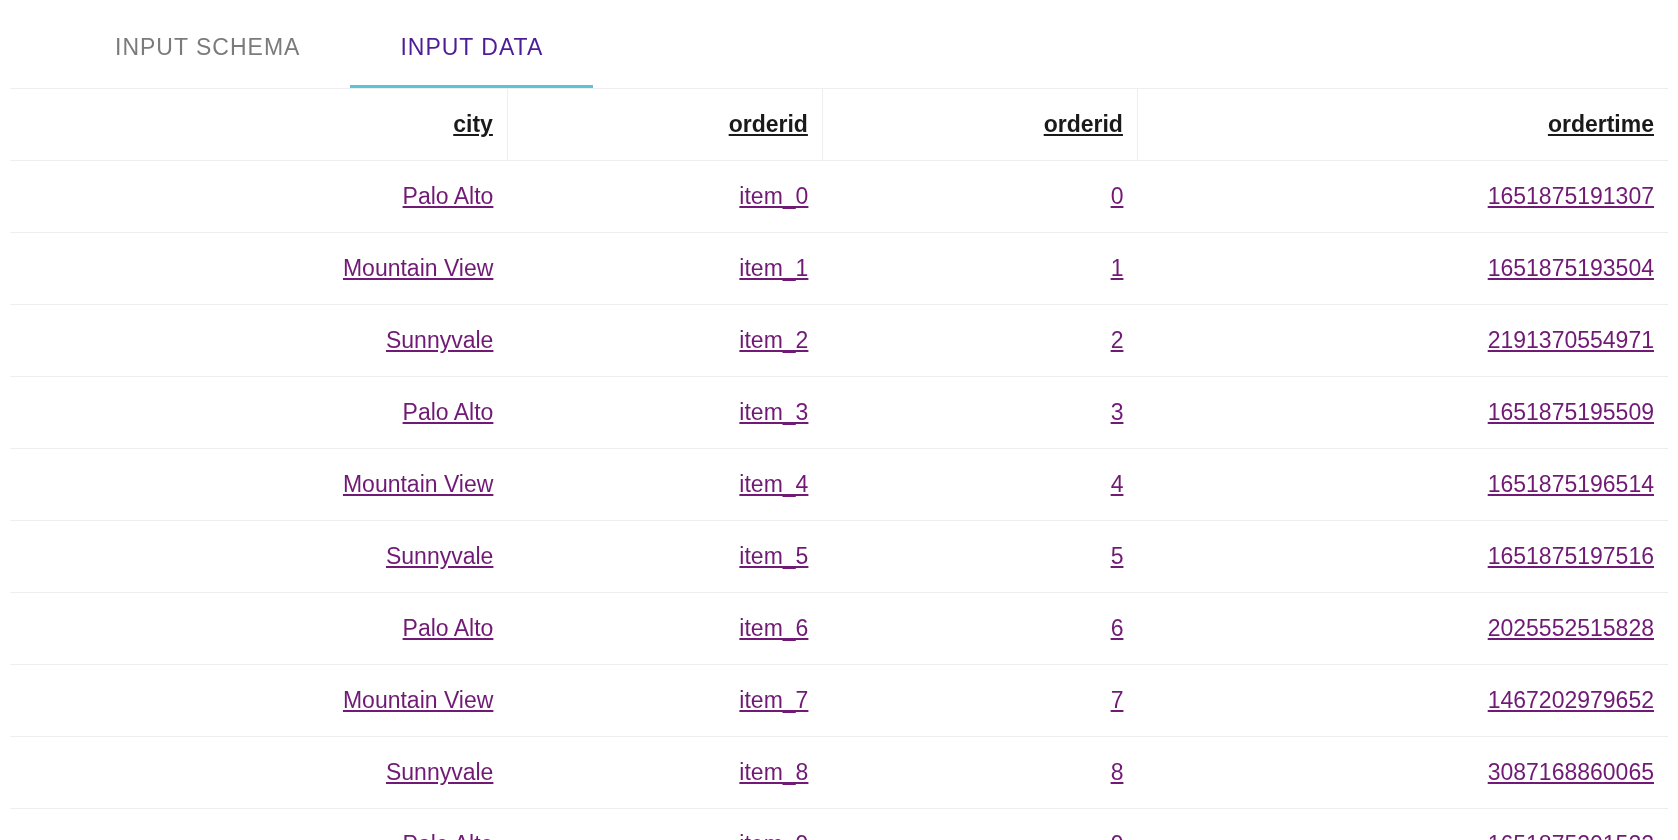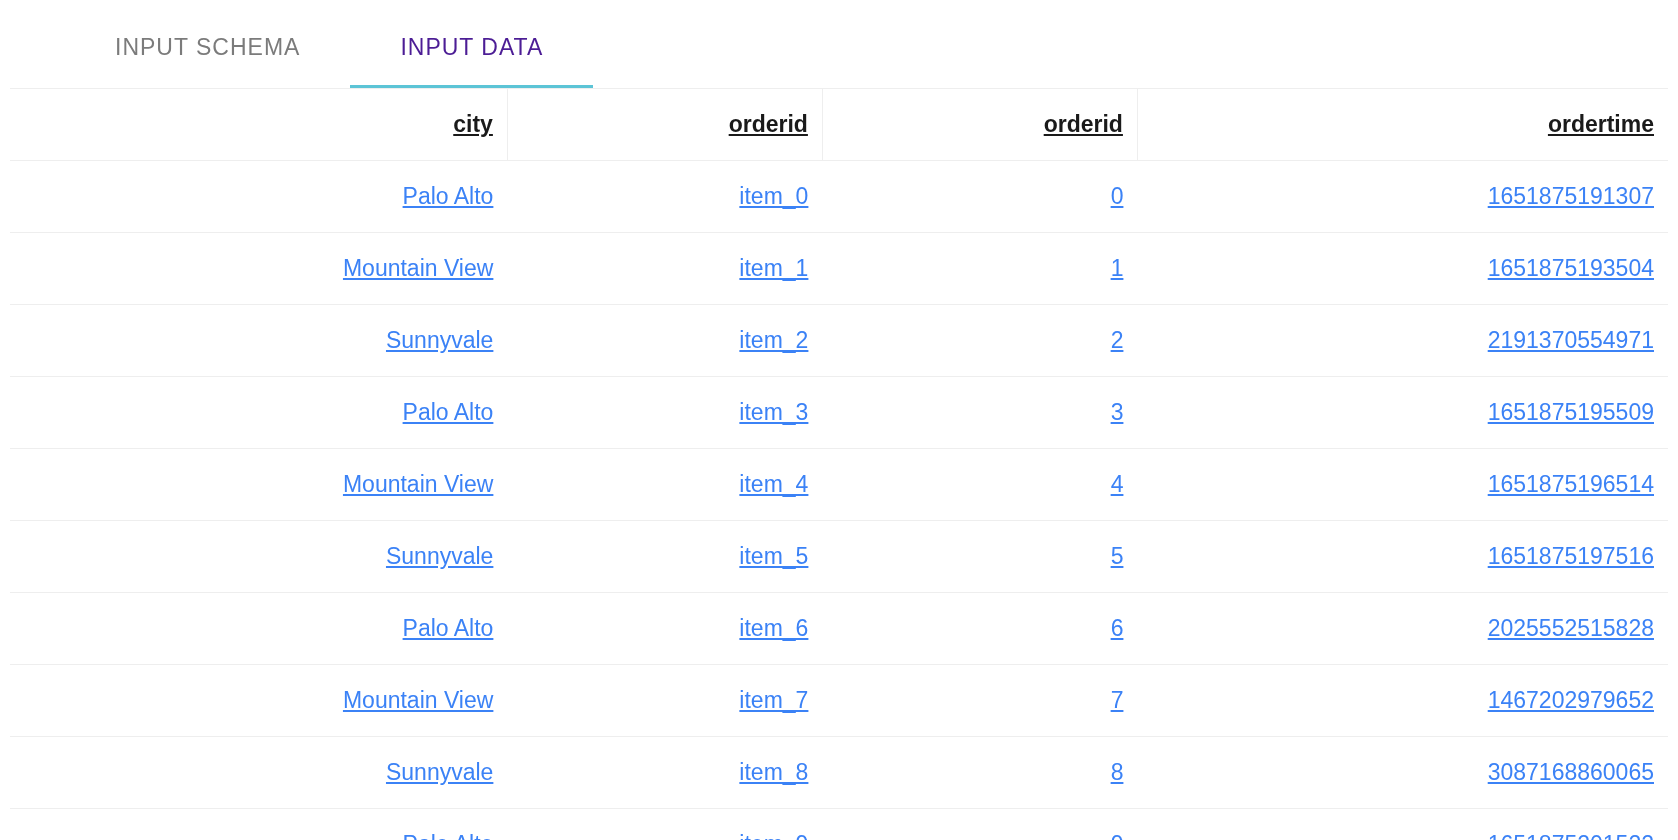--- a/index.html
+++ b/index.html
@@ -46,21 +46,21 @@
     text-decoration: underline;
   }
   .table th {
     font-weight: 700;
     color: #1a1a1a;
     border-top: 1px solid #eeeeee;
     border-right: 1px solid #eeeeee;
   }
   .table th:last-child { border-right: none; margin-left: 28px; }
   .table td {
-    color: #3b82f6;
+    color: #701a75;
     font-weight: 400;
   }
   .col-city { width: 30%; }
   .col-itemid { width: 19%; }
   .col-orderid { width: 19%; }
   .col-ordertime { width: 32%; }
 </style>
 </head>
 <body>
 

